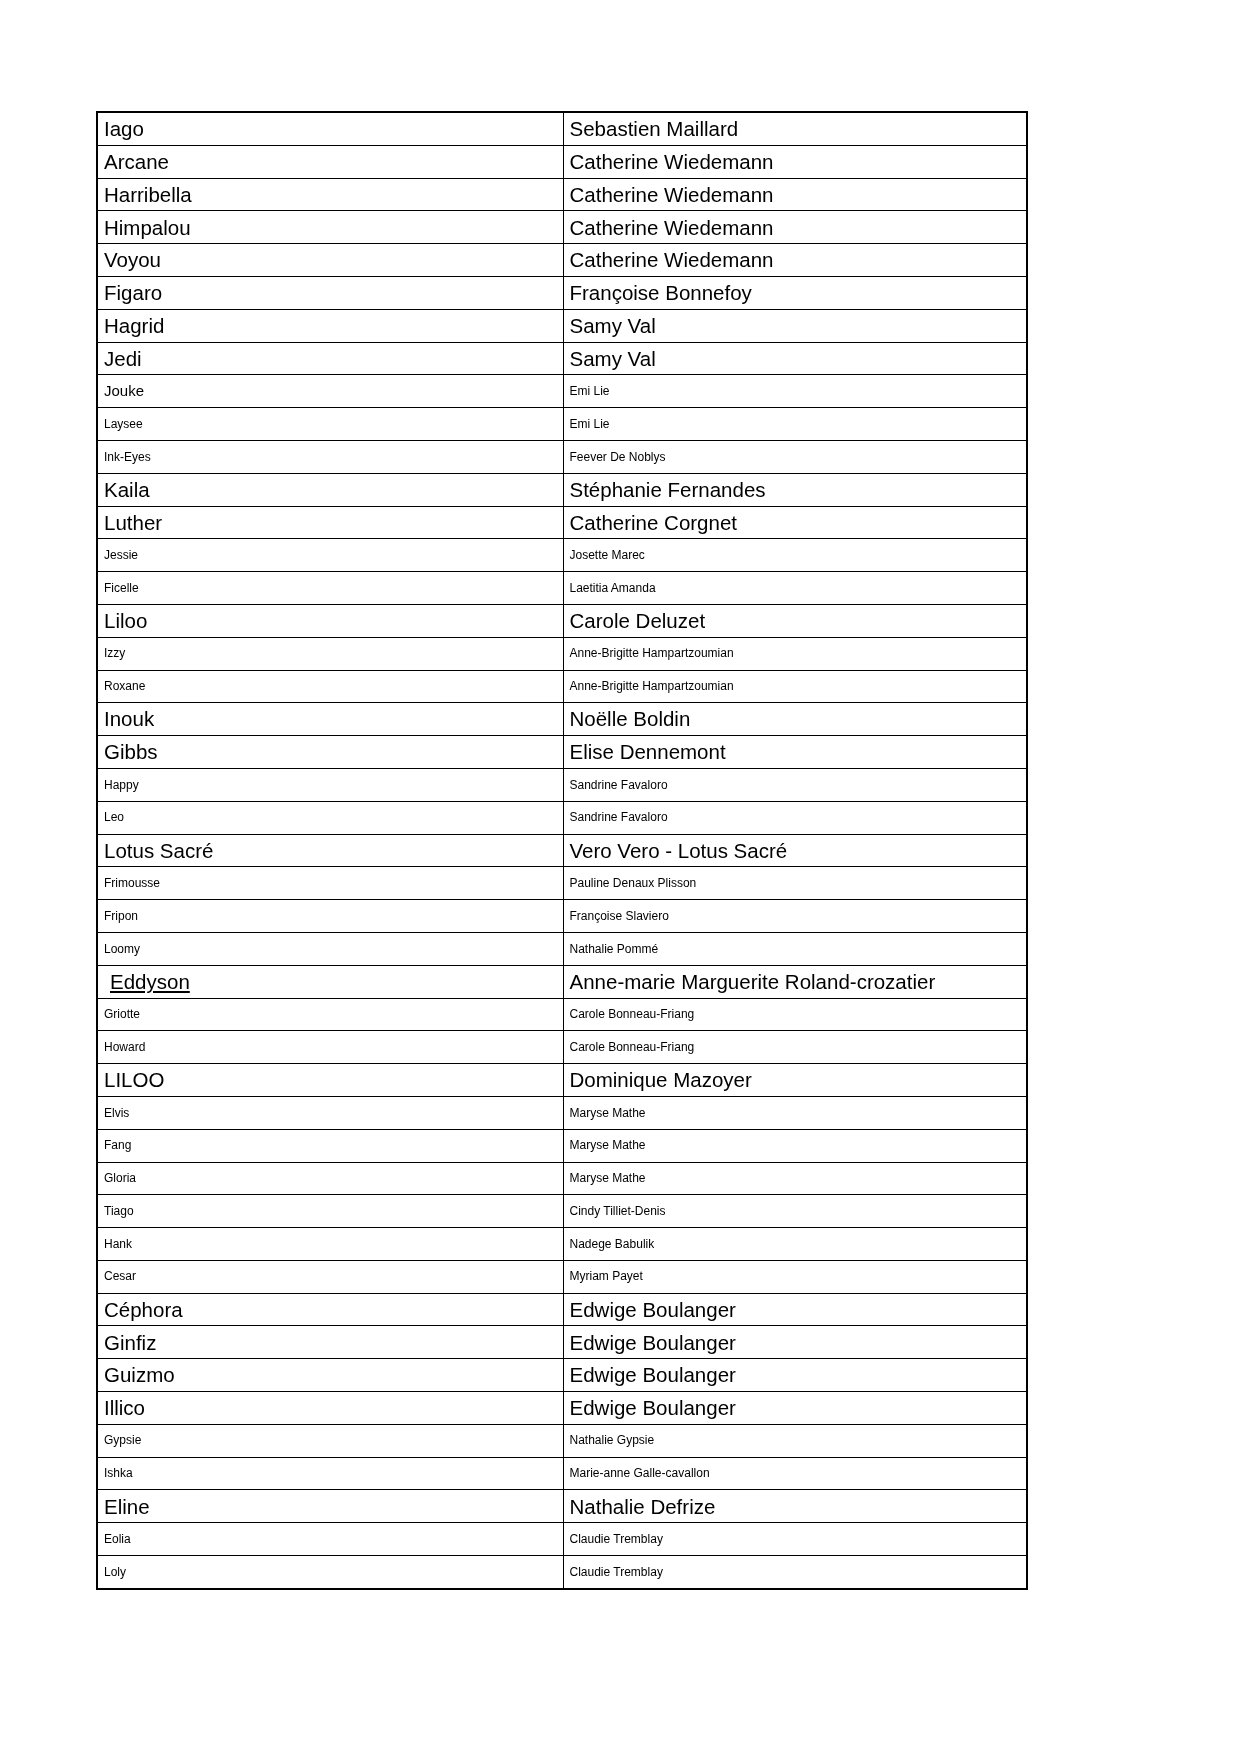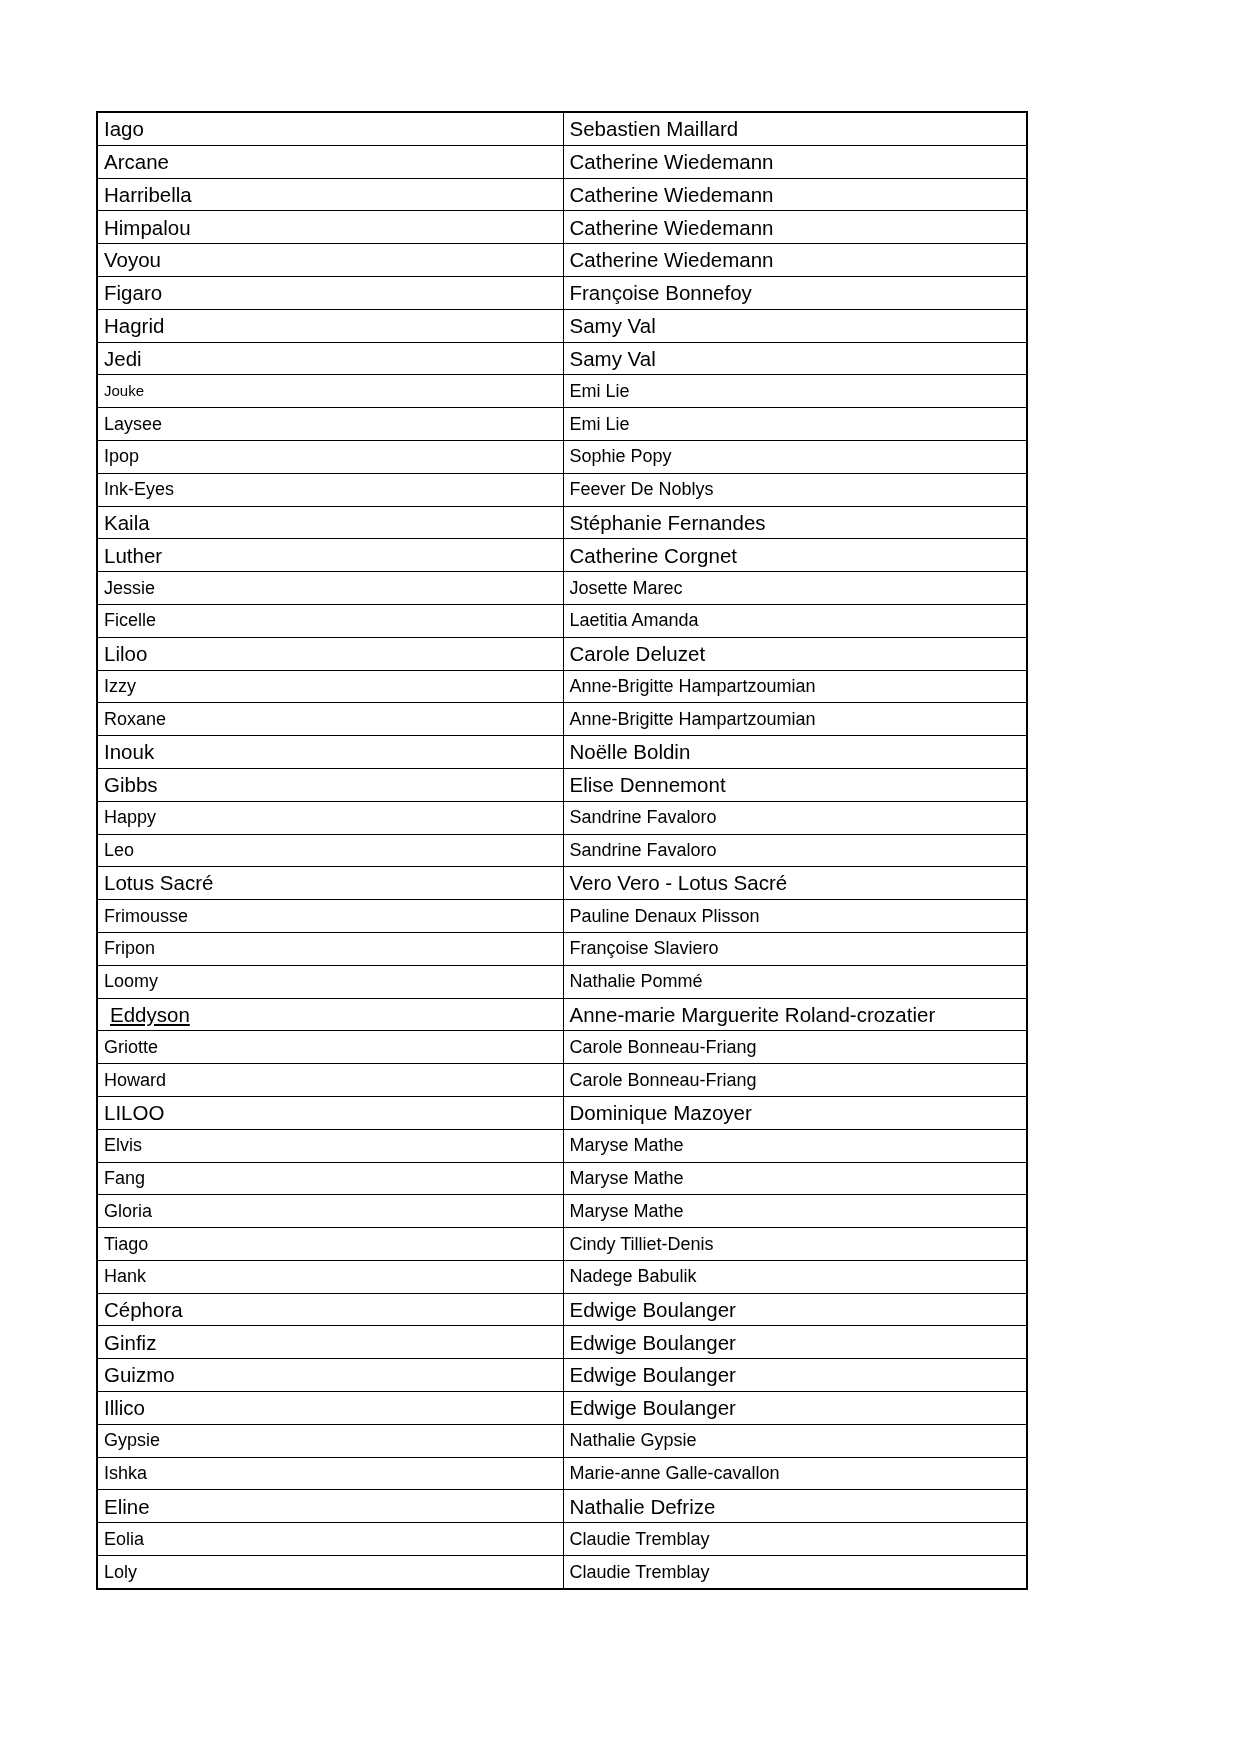--- a/index.html
+++ b/index.html
@@ -42,21 +42,21 @@
     height: 31.8px;
     line-height: 1.05;
     overflow: hidden;
     white-space: nowrap;
   }
   table.names col.c1 { width: 466px; }
   table.names col.c2 { width: 464px; }
 
   
   .fs-lg { font-size: 20.5px; }
-  .fs-md { font-size: 18px; }
+  .fs-md { font-size: 12px; }
   .fs-sm { font-size: 15px; margin-left: 48px; }
   .indent { padding-left: 12px !important; text-decoration: underline; }
   .blue { color: #1f3fa8; }
 </style>
 </head>
 <body>
 
 <div class="page">
   <div class="table-wrap">
     <table class="names">
@@ -99,24 +99,20 @@
           </tr>
           <tr>
             <td class="fs-sm">Jouke</td>
             <td class="fs-md">Emi Lie</td>
           </tr>
           <tr>
             <td class="fs-md">Laysee</td>
             <td class="fs-md">Emi Lie</td>
           </tr>
           <tr>
-            <td class="fs-md">Ipop</td>
-            <td class="fs-md">Sophie Popy</td>
-          </tr>
-          <tr>
             <td class="fs-md">Ink-Eyes</td>
             <td class="fs-md">Feever De Noblys</td>
           </tr>
           <tr>
             <td class="fs-lg">Kaila</td>
             <td class="fs-lg">Stéphanie Fernandes</td>
           </tr>
           <tr>
             <td class="fs-lg">Luther</td>
             <td class="fs-lg">Catherine Corgnet</td>
@@ -201,20 +197,24 @@
             <td class="fs-md">Gloria</td>
             <td class="fs-md">Maryse Mathe</td>
           </tr>
           <tr>
             <td class="fs-md">Tiago</td>
             <td class="fs-md">Cindy Tilliet-Denis</td>
           </tr>
           <tr>
             <td class="fs-md">Hank</td>
             <td class="fs-md">Nadege Babulik</td>
+          </tr>
+          <tr>
+            <td class="fs-md">Cesar</td>
+            <td class="fs-md">Myriam Payet</td>
           </tr>
           <tr>
             <td class="fs-lg">Céphora</td>
             <td class="fs-lg">Edwige Boulanger</td>
           </tr>
           <tr>
             <td class="fs-lg">Ginfiz</td>
             <td class="fs-lg">Edwige Boulanger</td>
           </tr>
           <tr>

